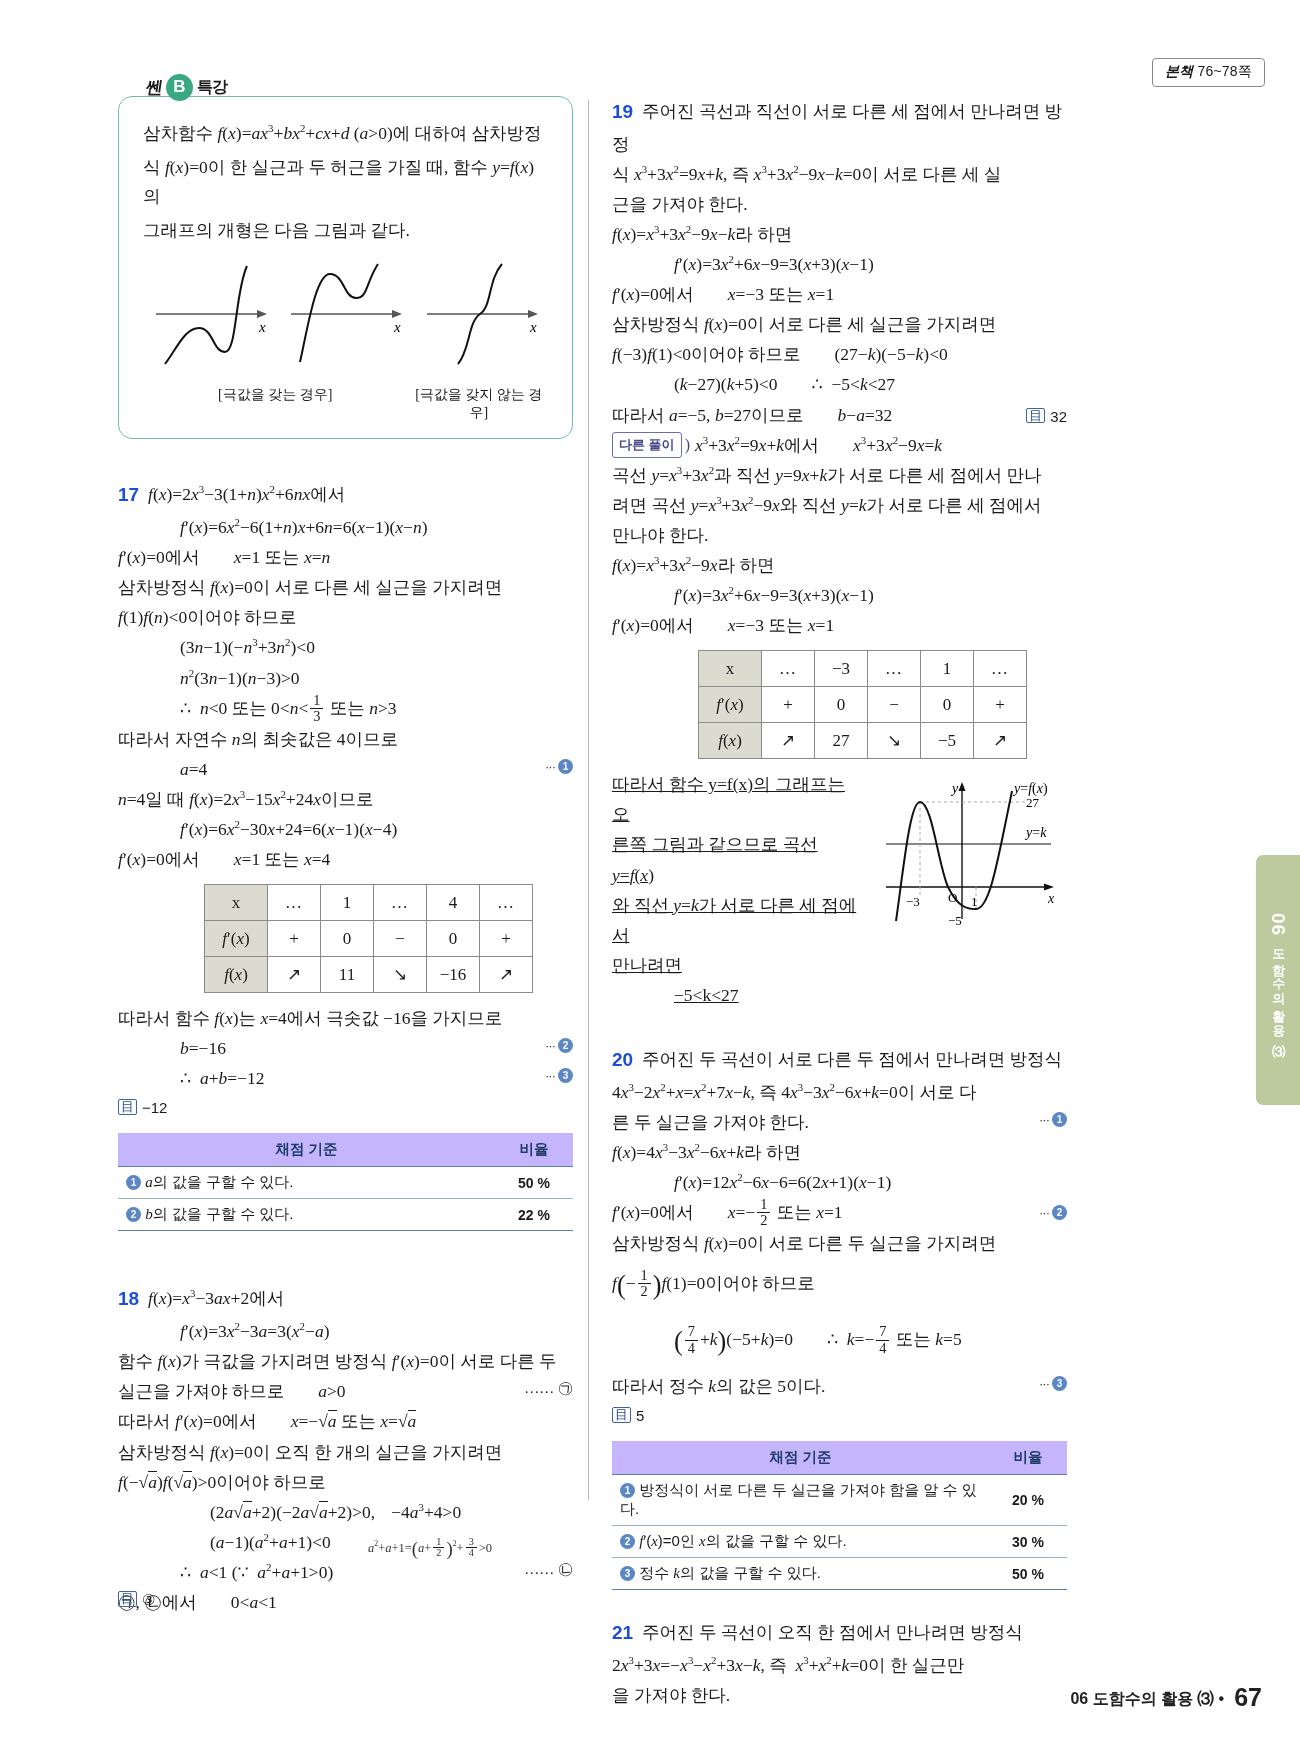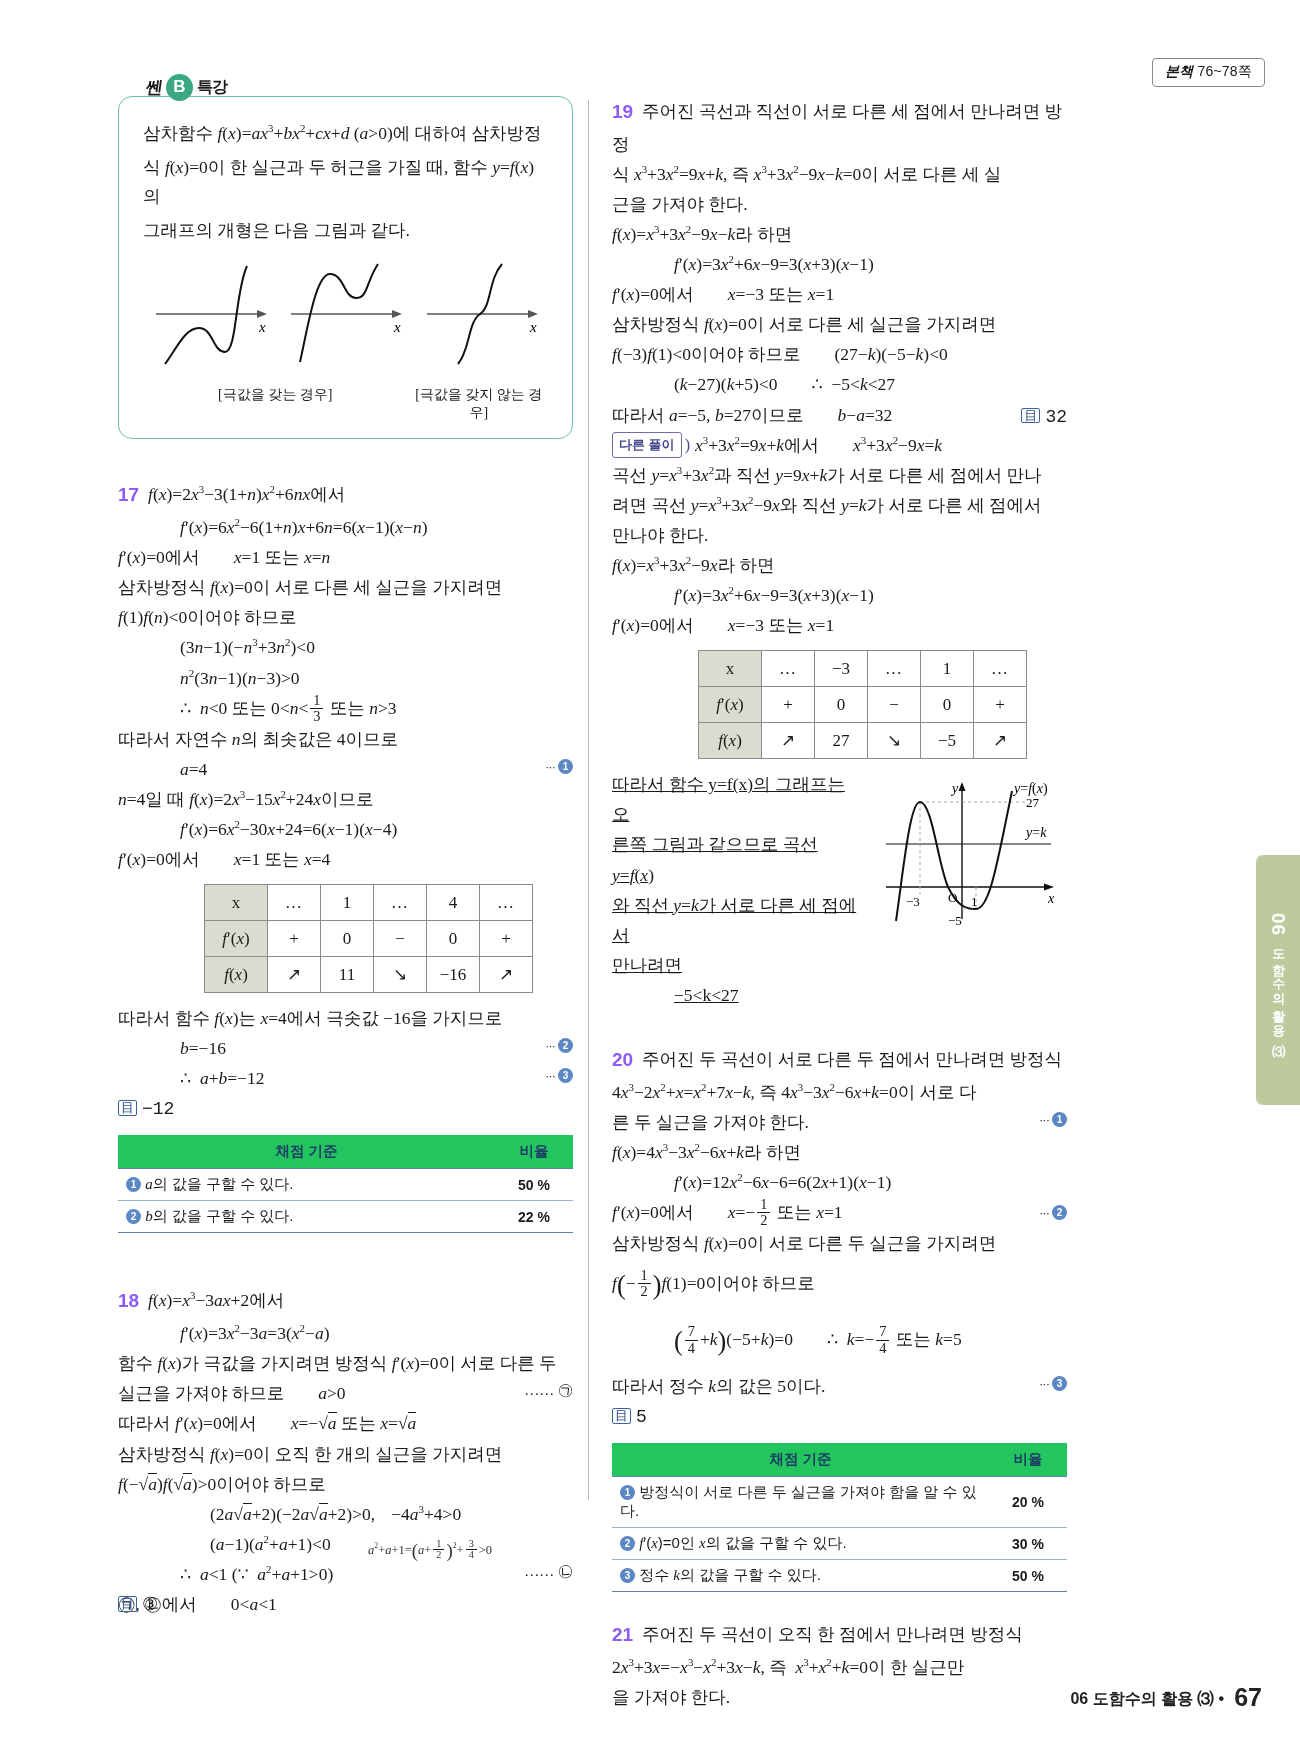--- a/index.html
+++ b/index.html
@@ -47,21 +47,21 @@
   .tg-figs{display:flex;justify-content:space-around;align-items:flex-end;margin:8px 0 2px;}
   .tg-caps{display:flex;margin-top:16px;font-size:14px;}
   .tg-caps span{text-align:center;}
   .cap1{width:65%;}
   .cap2{width:35%;}
 
   
   .prob{margin-bottom:18px;position:relative;}
   .pnum{
     font-family:"Liberation Sans",sans-serif;font-weight:bold;font-size:19px;
-    color:#8b5cf6;display:inline-block;width:30px;vertical-align:top;
+    color:#1d4ed8;display:inline-block;width:30px;vertical-align:top;
   }
   .ln{font-size:17.5px;line-height:1.72;margin:0;}
   .ln.ind2{padding-left:62px;}
   .ln.ind3{padding-left:92px;}
   .gap{display:inline-block;width:34px;}
   .gap-s{display:inline-block;width:16px;}
 
   
   i,.mi{font-family:"Liberation Serif",serif;font-style:italic;}
   sup{font-size:.62em;vertical-align:super;}
@@ -91,26 +91,26 @@
     font-family:"Liberation Sans",sans-serif;}
   .step-note .arw{color:#333;letter-spacing:-1px;margin-right:3px;}
 
   
   .ansrow{text-align:left;margin:6px 0 2px;}
   .ansbox{
     display:inline-block;font-family:"Liberation Sans",sans-serif;font-size:13px;
     color:#2f4f86;border:1.4px solid #3c63a0;border-radius:2px;
     padding:0px 2px;line-height:1.05;margin-right:5px;vertical-align:2px;
   }
-  .ansval{font-size:18px;font-family:Liberation Mono, monospace;}
+  .ansval{font-size:15px;font-family:Liberation Sans, sans-serif;}
 
   
   .score{width:100%;border-collapse:collapse;margin-top:16px;font-size:14.5px;
     font-family:"Liberation Sans",sans-serif;}
-  .score th{background:#22c55e;color:#1e3c66;font-weight:bold;padding:7px 0;
+  .score th{background:#c4b5fd;color:#1e3c66;font-weight:bold;padding:7px 0;
     border-bottom:1.6px solid #5d7fae;font-size:14.5px;}
   .score th.w{width:62px;}
   .score td{padding:6px 8px;border-bottom:1.2px solid #9bb0cc;}
   .score td.pct{text-align:center;font-weight:bold;width:62px;font-size:14px;}
   .score tr:last-child td{border-bottom:1.6px solid #5d7fae;}
   .score .crit{font-size:15px;}
 
   
   .otherTag{
     display:inline-block;border:1.5px solid #6a6fb0;border-radius:3px;

